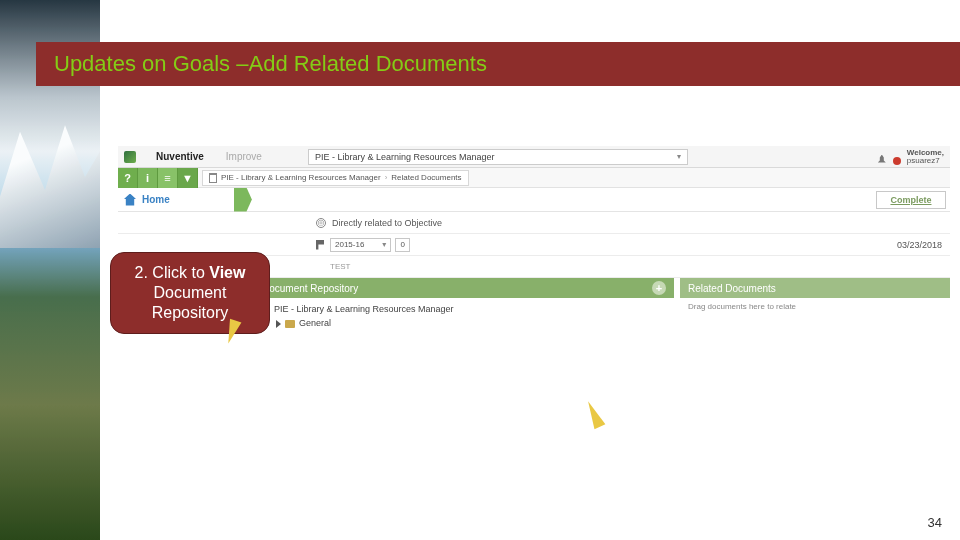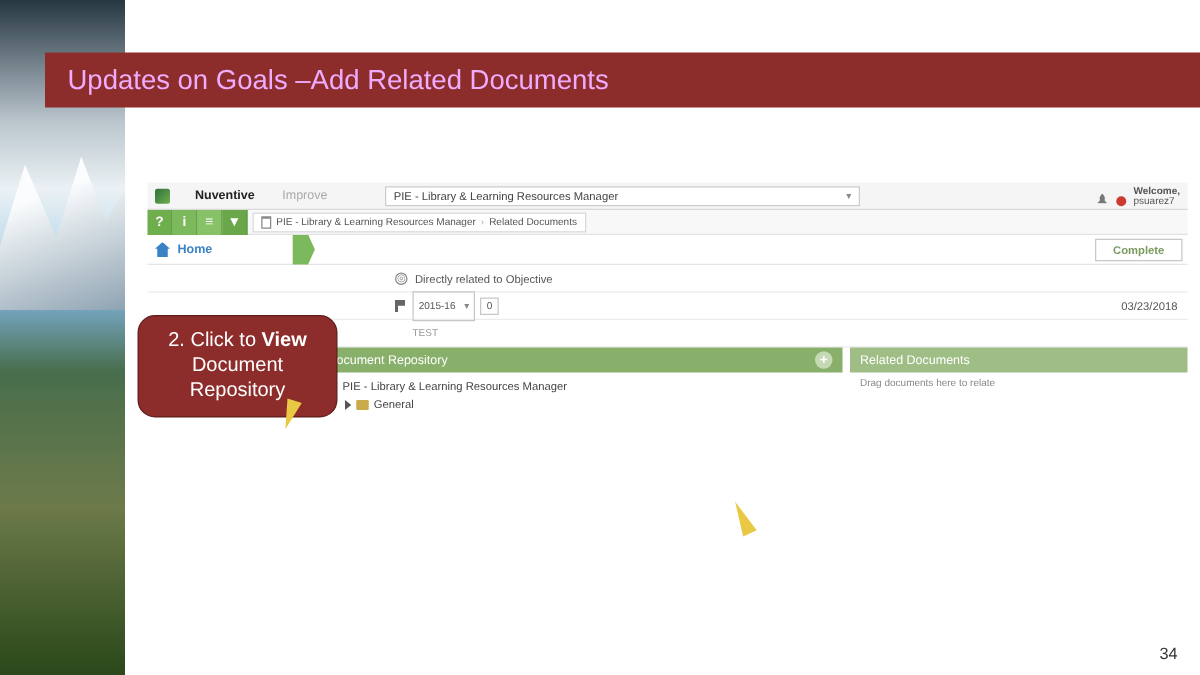--- a/index.html
+++ b/index.html
@@ -14,21 +14,21 @@
   }
   .mountain {
     position:absolute; top:22%; left:0; width:100%; height:24%;
     background: linear-gradient(160deg,#f4f6f7 30%,#c9d2d8 60%,#8fa1af 100%);
     clip-path: polygon(0 60%, 20% 10%, 45% 55%, 65% 5%, 85% 45%, 100% 25%, 100% 100%, 0 100%);
   }
 
   
   .title-banner {
     position:absolute; top:42px; left:36px; right:0; height:44px;
-    background:#8d2d2b; color:#f0abfc; display:flex; align-items:center;
+    background:#8d2d2b; color:#84cc16; display:flex; align-items:center;
     padding-left:18px; font-size:22px; font-weight:400;
   }
 
   
   .app {
     position:absolute; top:146px; left:118px; right:10px; height:240px;
     background:#fff; font-size:10px; color:#333;
   }
 
   
@@ -63,28 +63,28 @@
   .app-row3 { height:24px; display:flex; align-items:center; border-bottom:1px solid #e4e4e4;}
   .home-ic { width:12px; height:12px; margin:0 6px; background:#3a82c4; clip-path:polygon(50% 0,100% 45%,85% 45%,85% 100%,15% 100%,15% 45%,0 45%);}
   .home-lbl { font-size:10px; color:#3a82c4; font-weight:600;}
   .pointer-tab {
     width:18px; height:24px; background:#7cb85c; margin-left:auto; margin-right:560px;
     clip-path:polygon(0 0,70% 0,100% 50%,70% 100%,0 100%);
   }
   .complete-btn {
     margin-left:auto; margin-right:4px; width:70px; height:18px; background:#fff;
     border:1px solid #c8c8c8; color:#7a9a5e; font-size:9px; font-weight:600;
-    display:flex; align-items:center; justify-content:center;
+    display:flex; align-items:center; justify-content:center;text-decoration:underline;
   }
 
   
   .subrow { height:22px; border-bottom:1px solid #ececec; display:flex; align-items:center; padding:0 8px; font-size:9px; color:#555;}
   .subrow .sep{flex:1}
   .flag{width:8px;height:10px;background:#666;clip-path:polygon(0 0,100% 0,100% 50%,30% 50%,30% 100%,0 100%);margin-right:6px;}
-  .year-pill{display:inline-flex;align-items:center;border:1px solid #c7c7c7;padding:0 4px;height:24px;font-size:8px;margin-right:4px;gap:7px;}
+  .year-pill{display:inline-flex;align-items:center;border:1px solid #c7c7c7;padding:0 4px;height:14px;font-size:8px;margin-right:4px;gap:18px;}
 
   
   .panels { display:flex; gap:6px; padding:0 0 0 0; }
   .sidepanel { width:130px; }
   .sidepanel-hd { height:20px; background:#ececec; display:flex; align-items:center; padding:0 6px; font-size:9px; color:#555; justify-content:space-between;}
   .sidepanel-body { height:24px; display:flex; align-items:center; justify-content:center;}
   .plus-circ{width:14px;height:14px;border:1px solid #aaa;border-radius:50%;display:flex;align-items:center;justify-content:center;color:#888;font-size:11px;}
 
   .mainpanel { flex:1; }
   .green-hd { height:20px; background:#88b06a; color:#fff; font-size:10px; display:flex; align-items:center; padding:0 8px; justify-content:space-between;}

